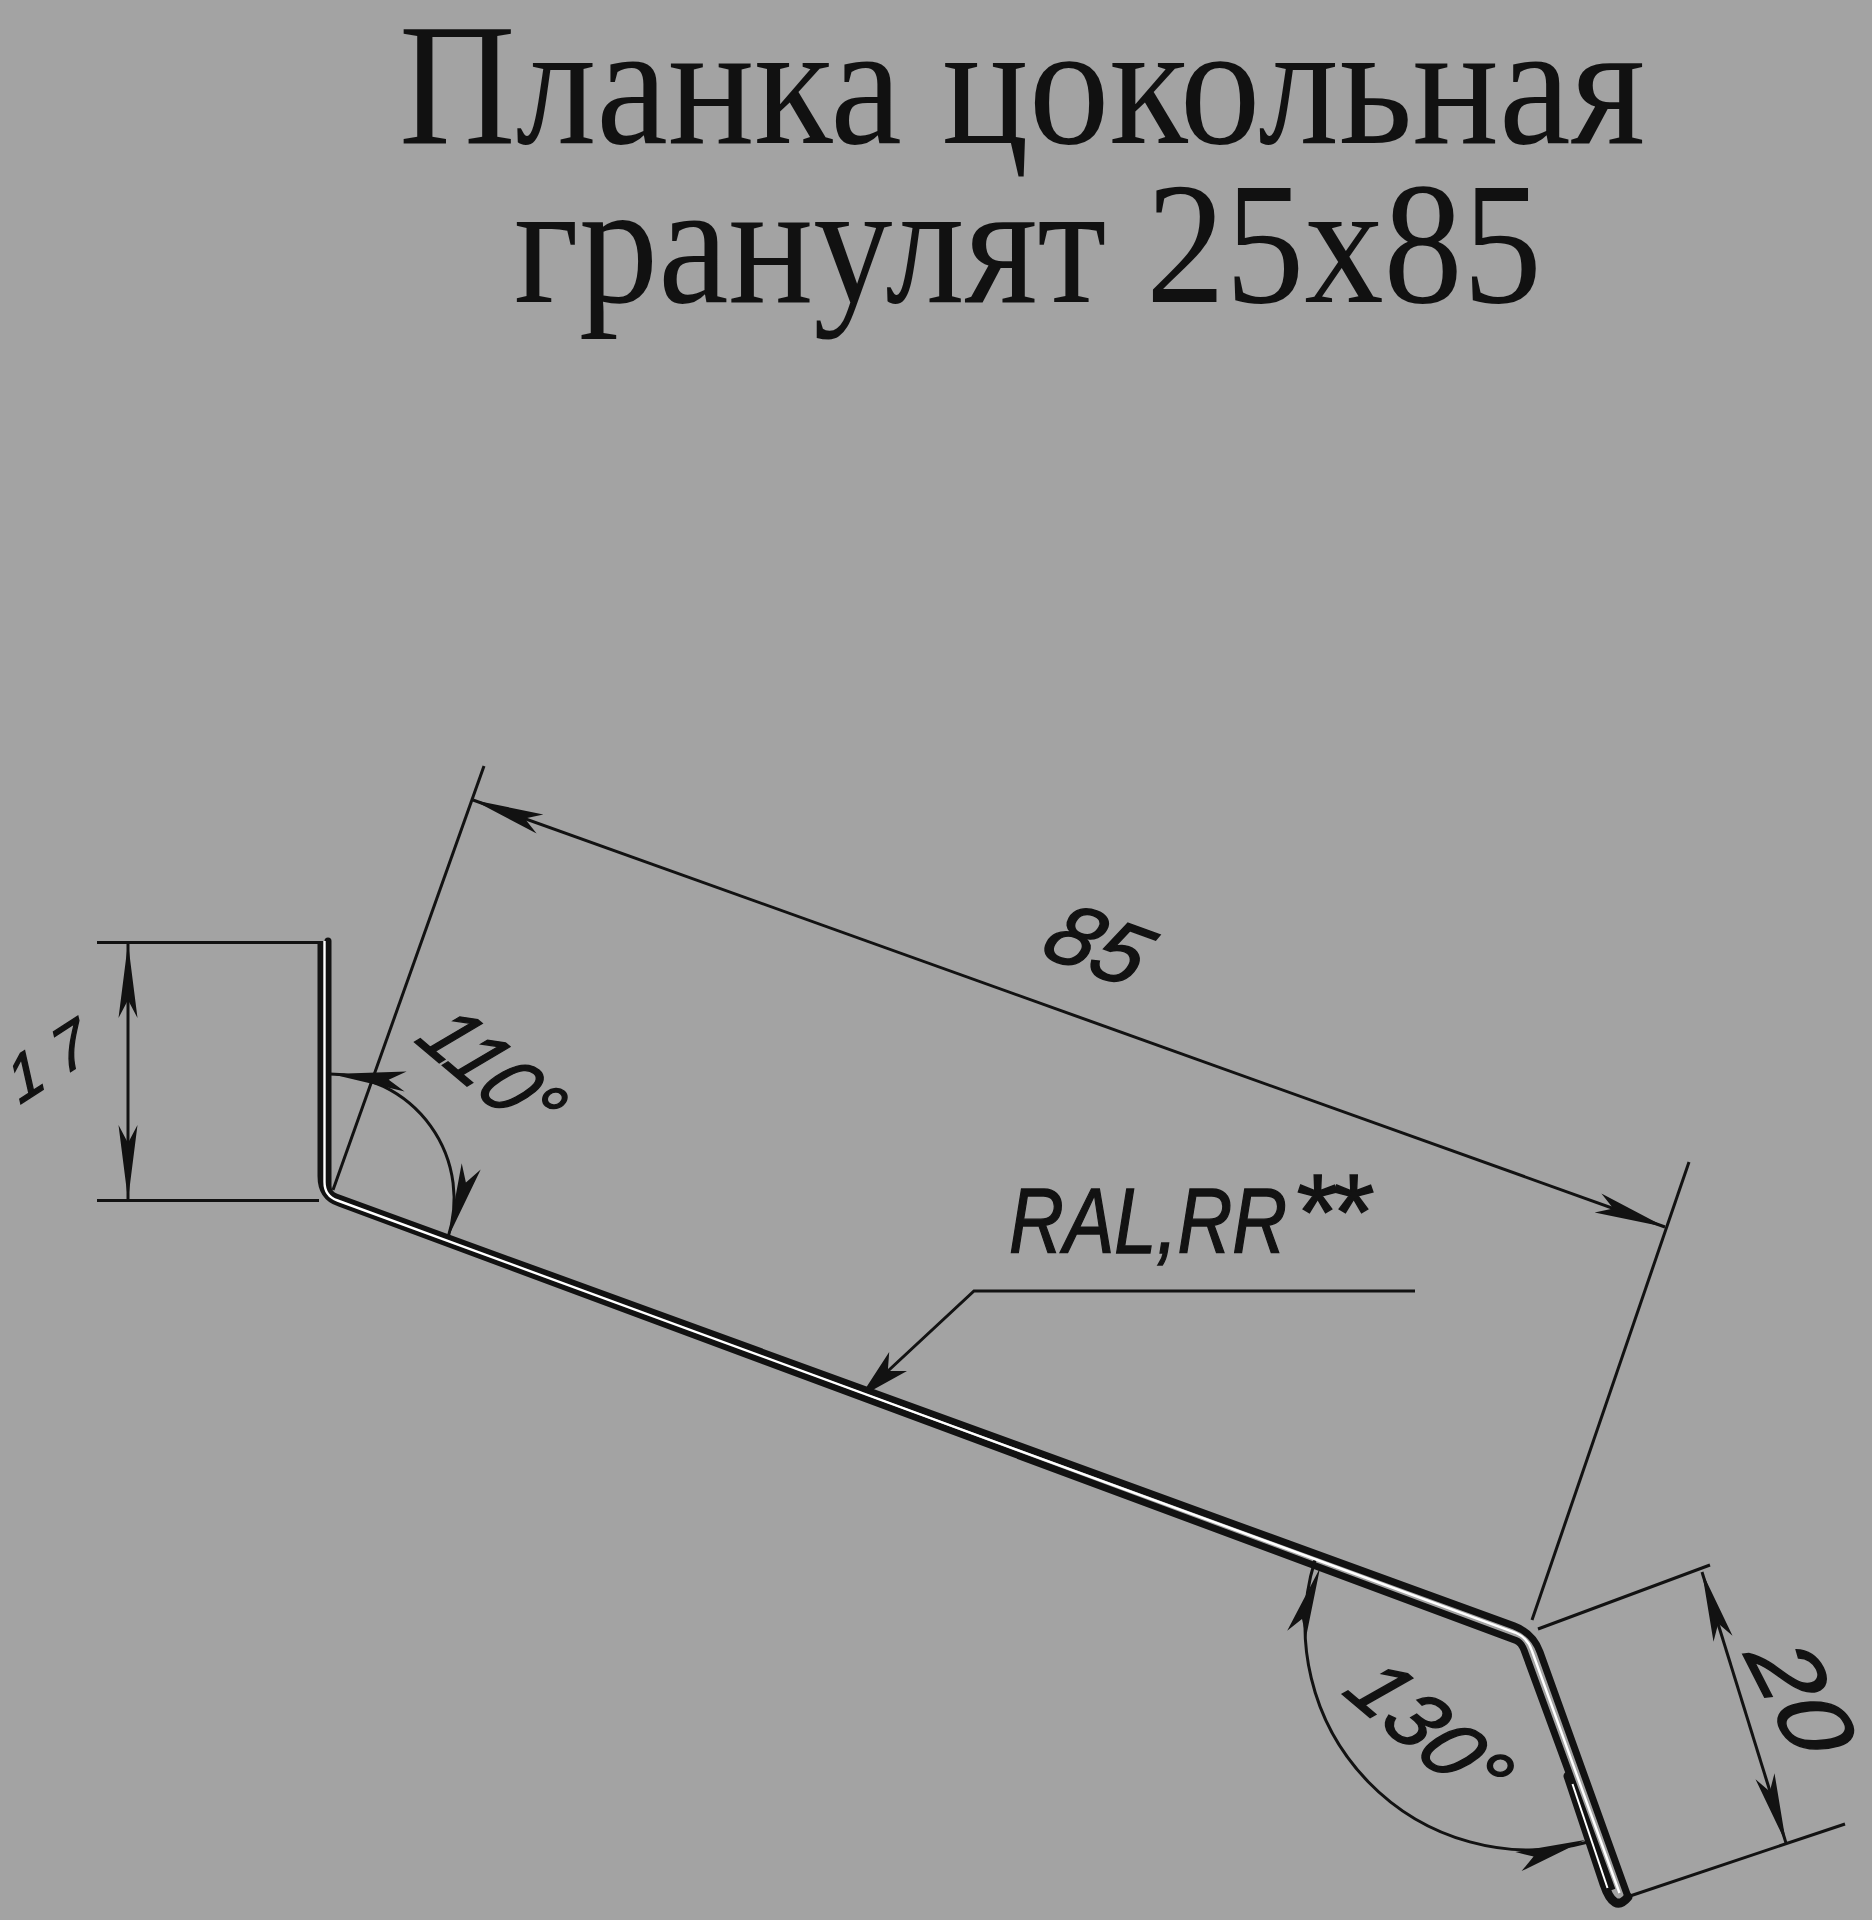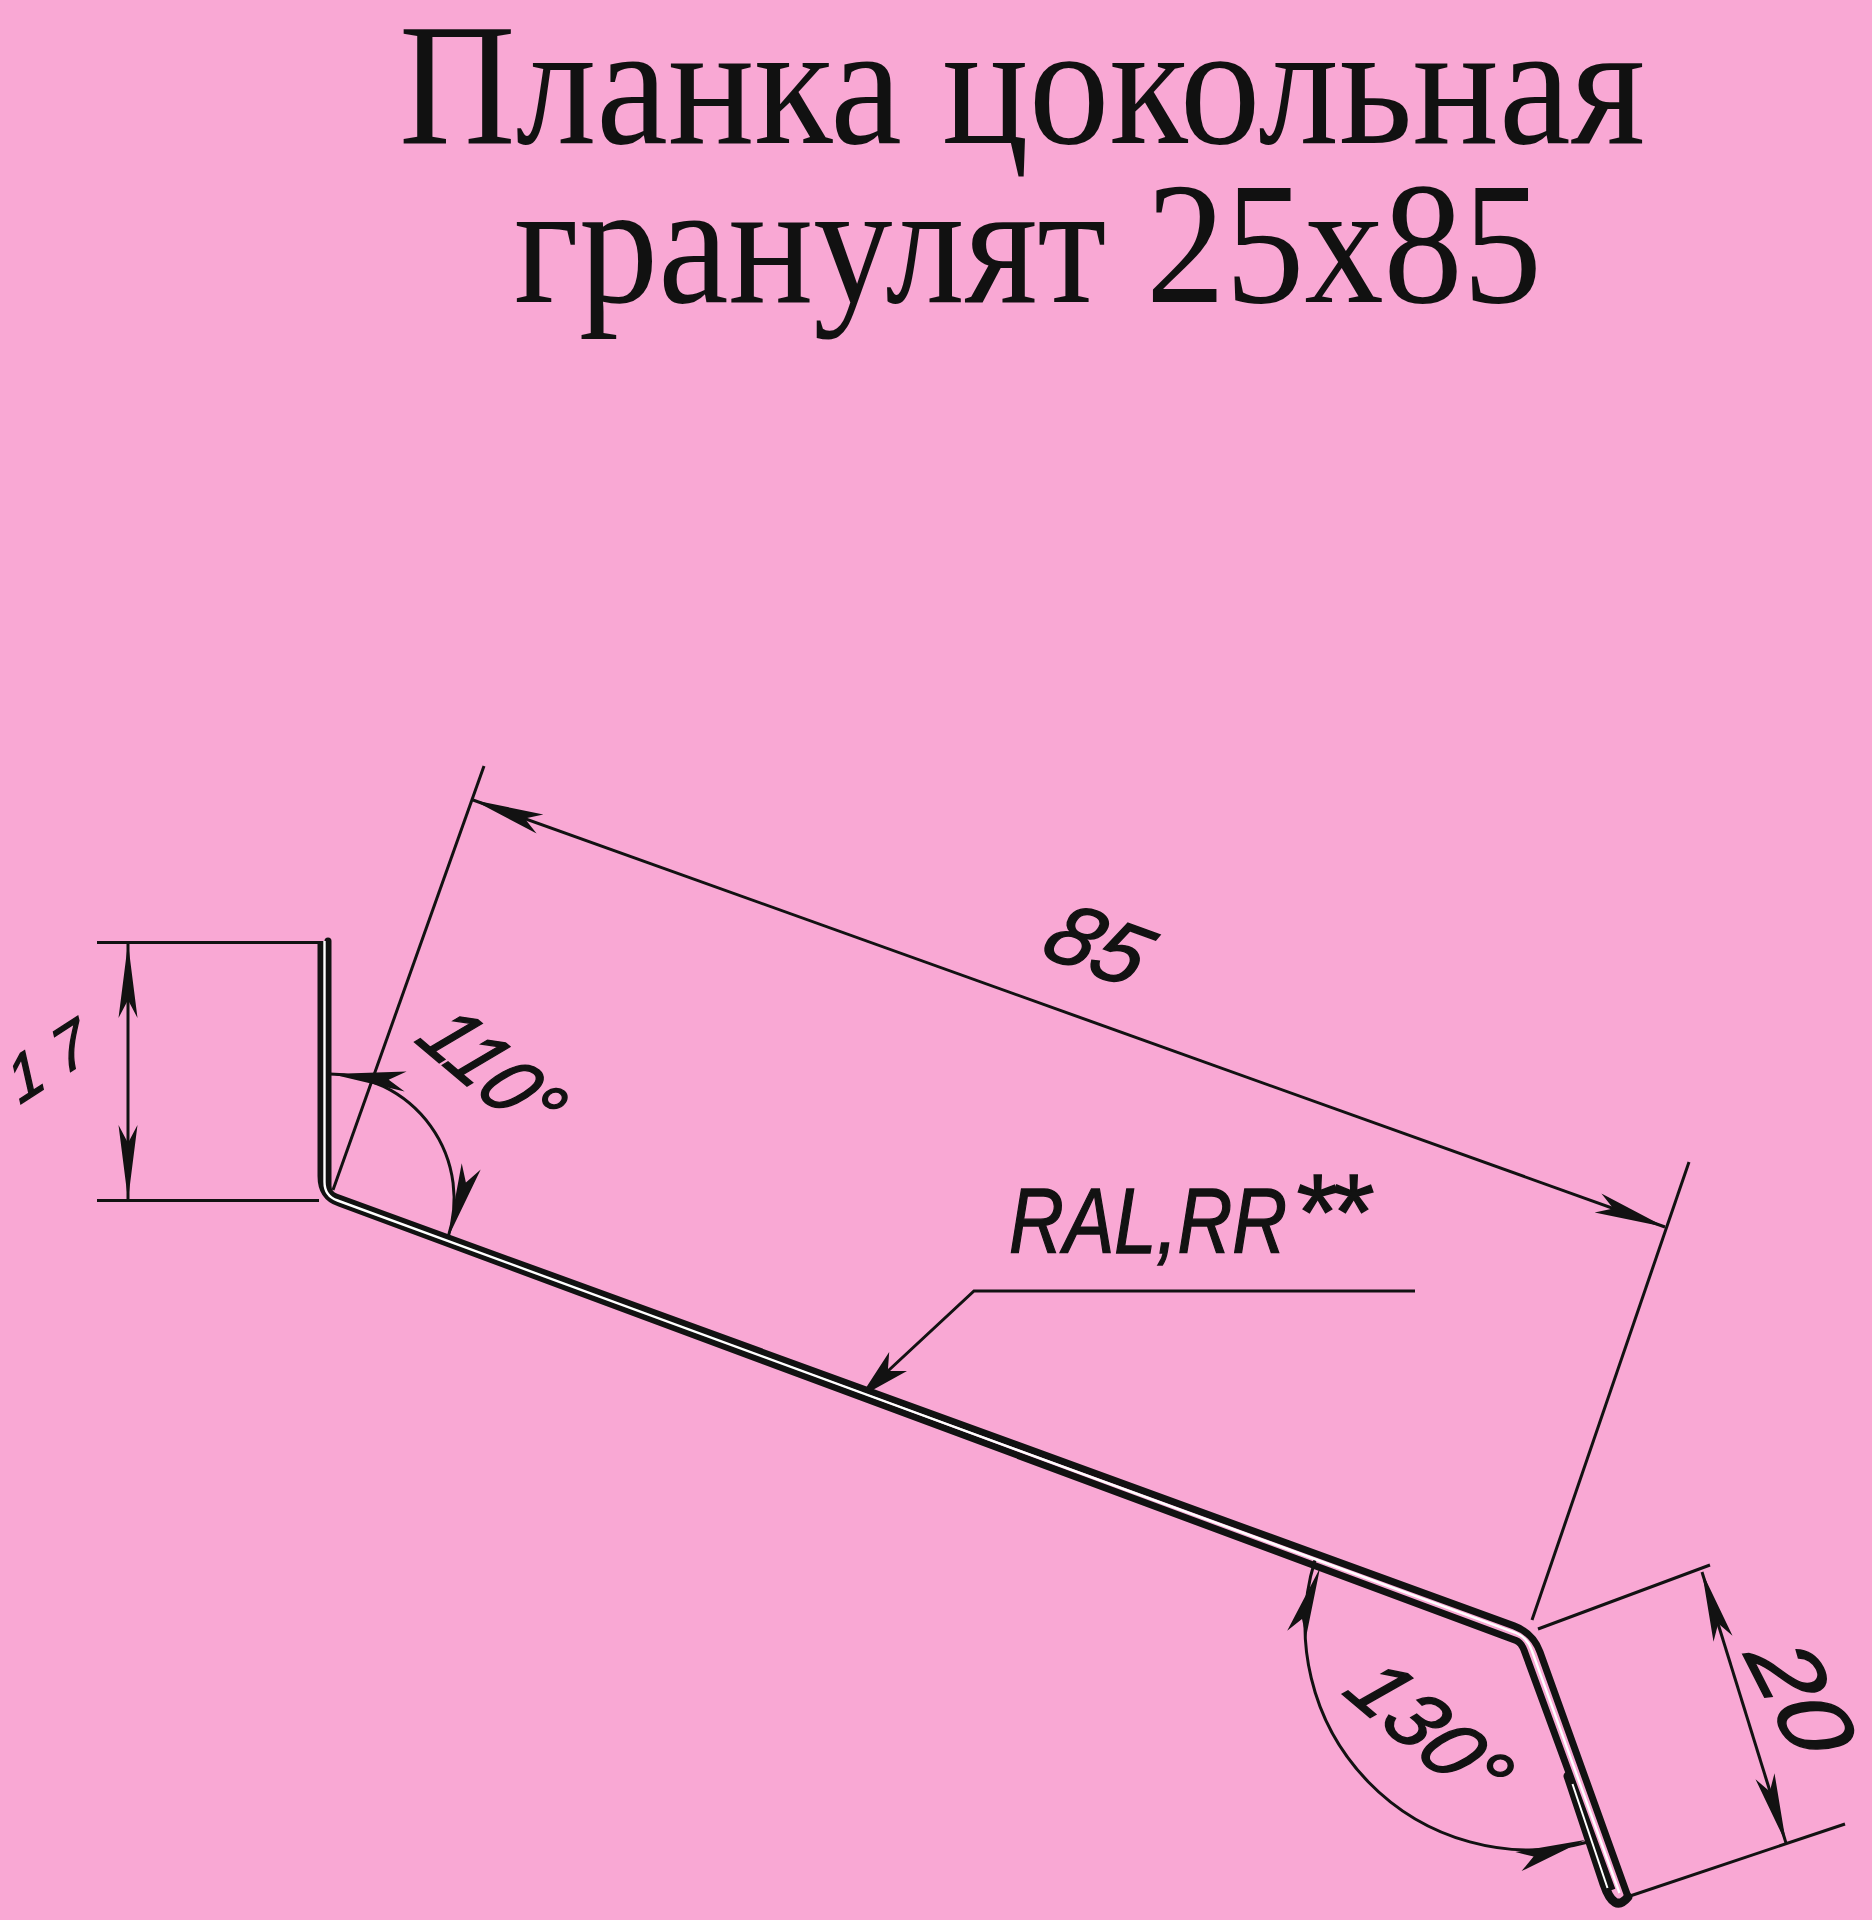--- a/index.html
+++ b/index.html
@@ -1,16 +1,16 @@
 <!DOCTYPE html>
 <html><head>
 <meta charset="utf-8">
 <style>
   html,body{margin:0;padding:0;background:#fff;}
-  #page{position:relative;width:1872px;height:1920px;background:#f9a8d4;overflow:hidden;}
+  #page{position:relative;width:1872px;height:1920px;background:#a3a3a3;overflow:hidden;}
   .t1,.t2{position:absolute;font-family:"Liberation Serif",serif;color:#111;white-space:nowrap;line-height:1;}
   svg text{font-family:"Liberation Sans",sans-serif;font-style:italic;fill:#121212;stroke:#121212;stroke-width:1.4;}
 </style>
 </head>
 <body>
 <div id="page">
   <div class="t1" style="left:1022px;top:-2px;font-size:174px;transform:translateX(-50%) scaleX(0.928);">Планка цокольная</div>
   <div class="t2" style="left:1028px;top:157px;font-size:174px;transform:translateX(-50%) scaleX(0.91);">гранулят 25х85</div>
 
   <svg width="1872" height="1920" viewBox="0 0 1872 1920" style="position:absolute;left:0;top:0;">

